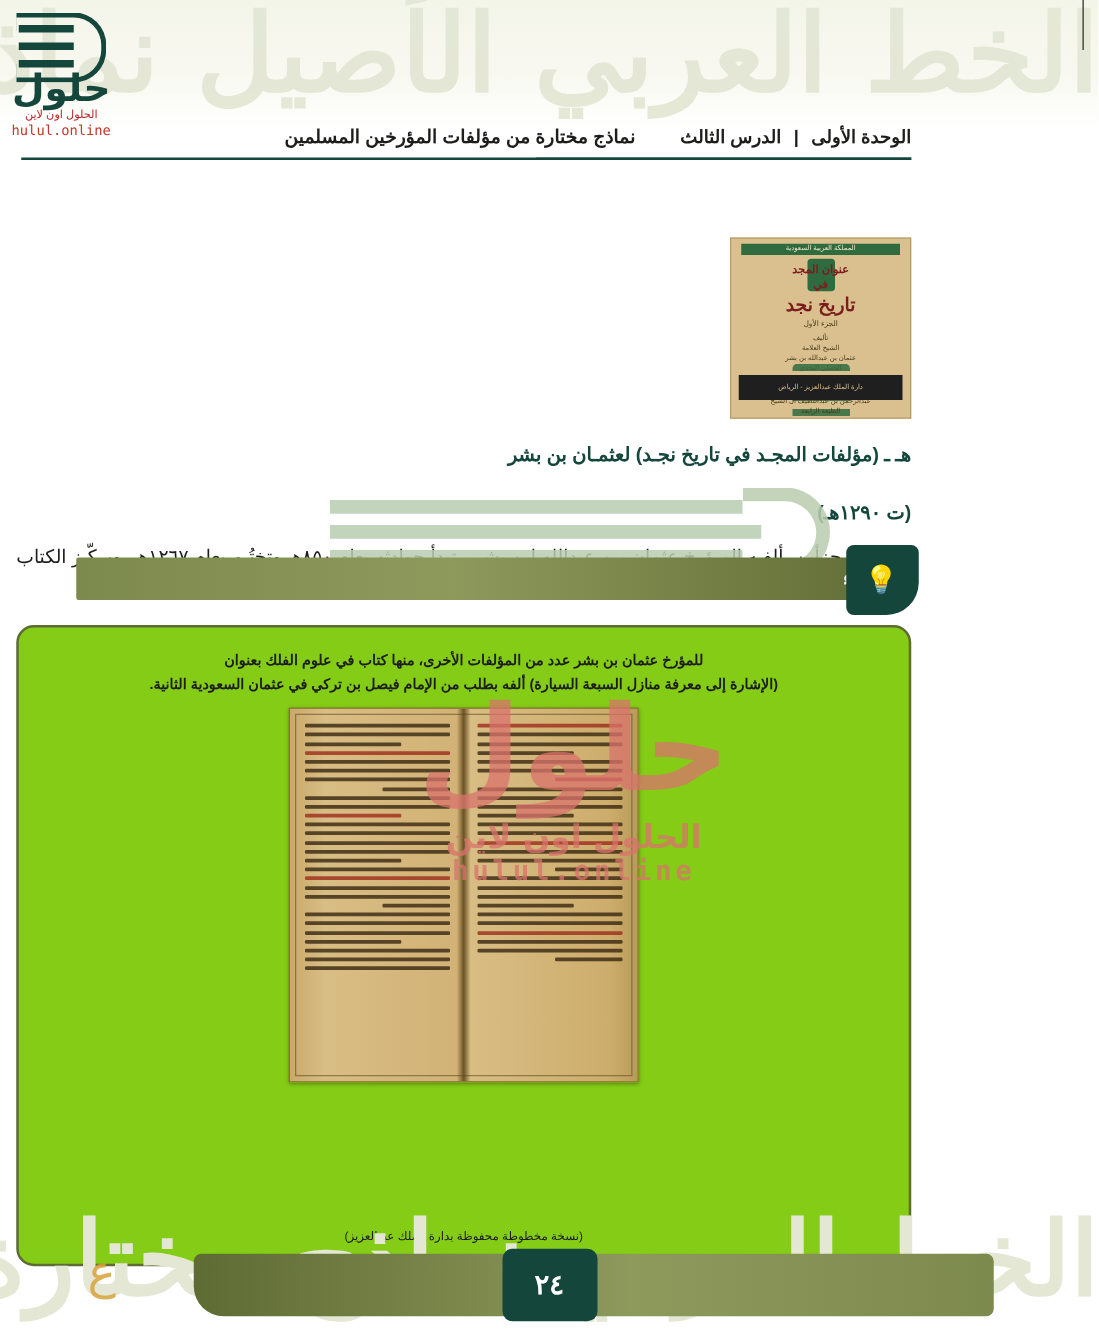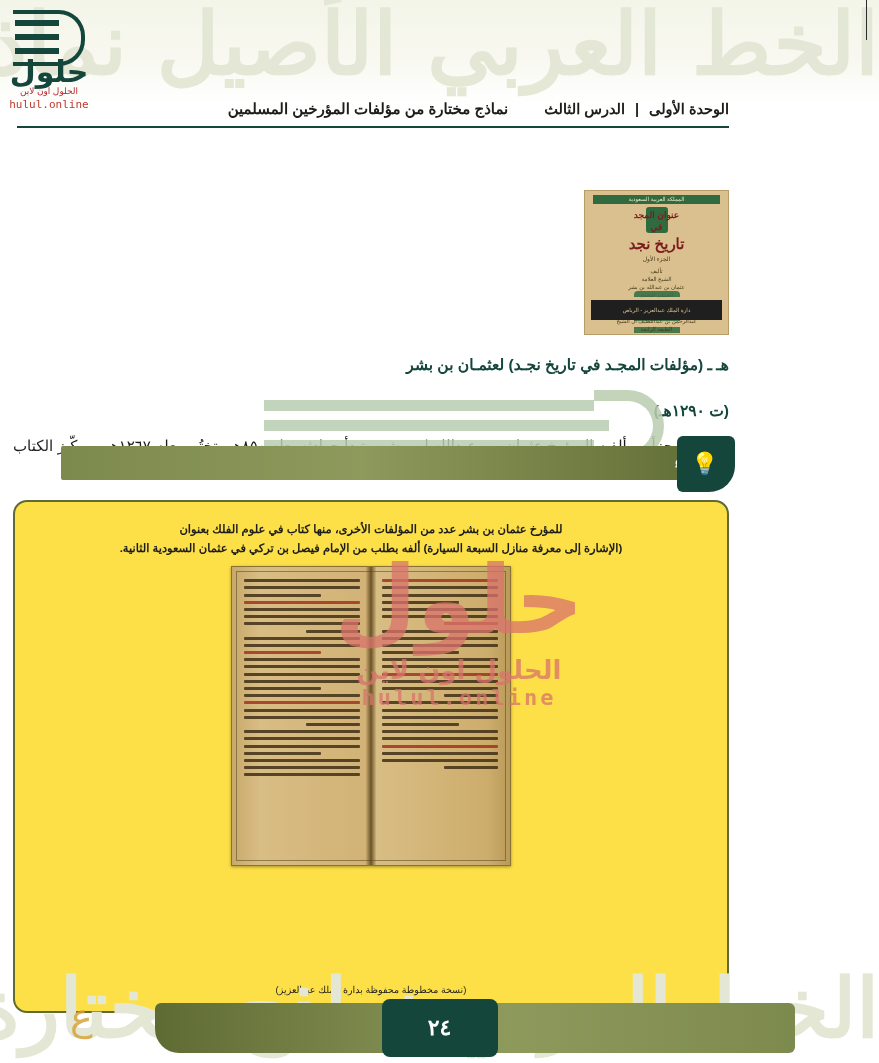--- a/index.html
+++ b/index.html
@@ -336,21 +336,21 @@
   }
 
   
   .card {
     position: absolute;
     top: 500px; right: 150px;
     width: 716px;
     height: 513px;
     border: 2px solid #5e6b33;
     border-radius: 14px;
-    background: #fde047;
+    background: #84cc16;
   }
   .card-note {
     position: absolute;
     top: 18px; right: 26px; left: 26px;
     direction: rtl;
     text-align: center;
     font-size: 11.5px;
     color: #1d1d1b;
     line-height: 19px;
     font-weight: bold;
@@ -462,21 +462,21 @@
     position: absolute;
     bottom: 10px; left: 155px;
     width: 640px; height: 50px;
     background: linear-gradient(90deg, #5e6b33 0%, #8e9a5c 55%, #7d8a4e 100%);
     border-radius: 6px 6px 6px 24px;
   }
   .footer-page {
     position: absolute;
     bottom: 6px; left: 50%;
     transform: translateX(-50%);
-    width: 116px; height: 58px;
+    width: 76px; height: 58px;
     background: #14463c;
     border-radius: 8px;
     color: #ffffff;
     font-size: 22px;
     font-weight: bold;
     text-align: center;
     line-height: 58px;
   }
   .footer-e {
     position: absolute;

